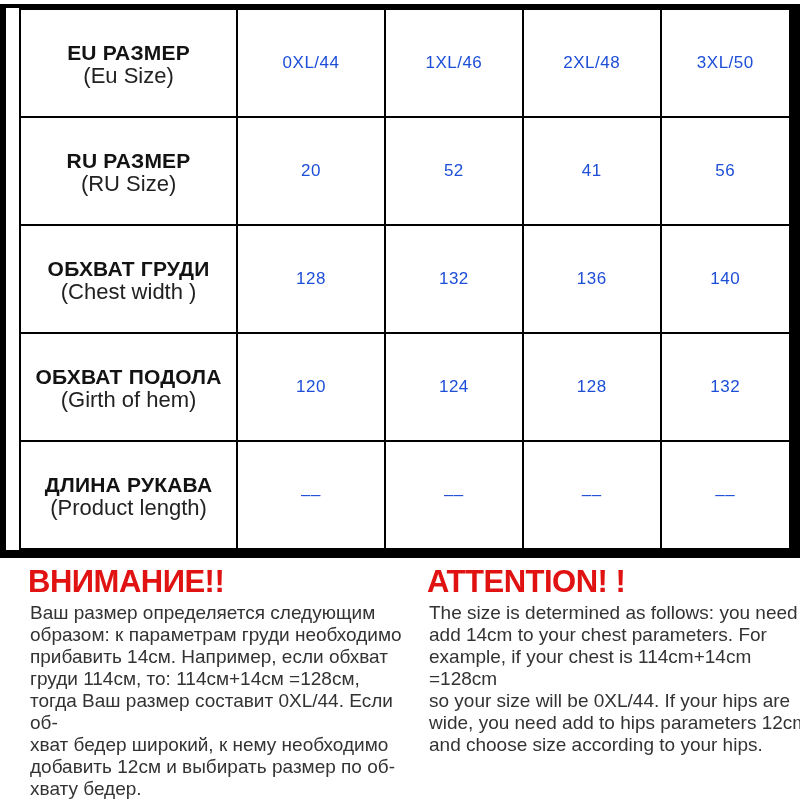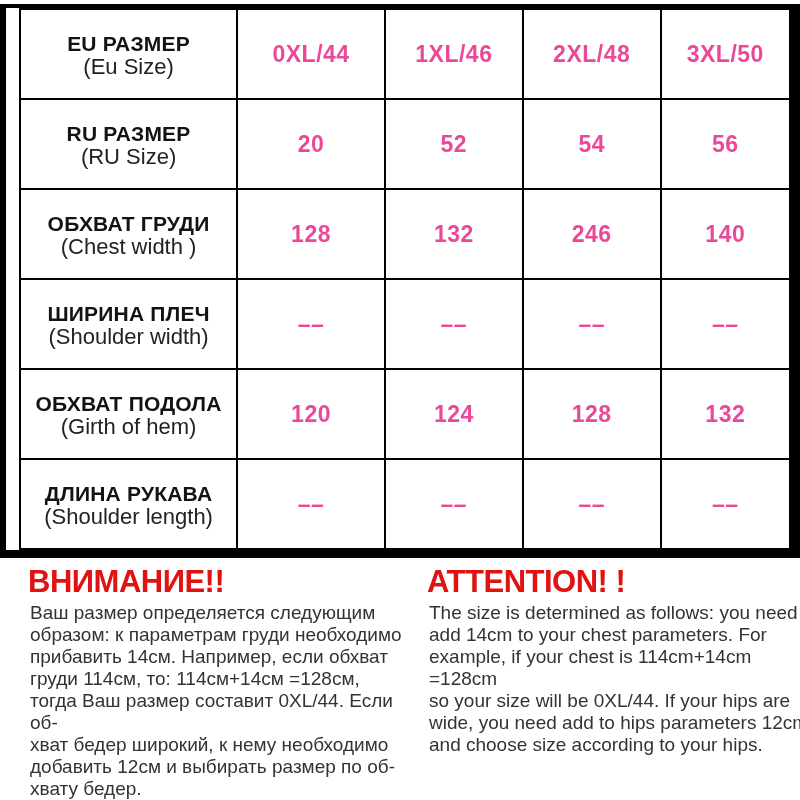--- a/index.html
+++ b/index.html
@@ -48,24 +48,23 @@
     color: #131313;
     letter-spacing: 0.2px;
     line-height: 25px;
   }
   .label-en {
     font-size: 22px;
     color: #222222;
     line-height: 21px;
   }
   .cell-val {
-    font-size: 23px;
-    color: #ec4899;
+    font-size: 17px;
+    color: #1d4ed8;
     letter-spacing: 0.5px;
-    font-weight: bold;
   }
 
   
   .note {
     position: absolute;
     top: 564px;
   }
   .note-left  { left: 28px;  width: 378px; }
   .note-right { left: 427px; width: 384px; }
   .note-title {
@@ -110,57 +109,47 @@
           <td class="cell-val">2XL/48</td>
           <td class="cell-val">3XL/50</td>
         </tr>
         <tr>
           <td>
             <div class="label-ru">RU РАЗМЕР</div>
             <div class="label-en">(RU Size)</div>
           </td>
           <td class="cell-val">20</td>
           <td class="cell-val">52</td>
-          <td class="cell-val">54</td>
+          <td class="cell-val">41</td>
           <td class="cell-val">56</td>
         </tr>
         <tr>
           <td>
             <div class="label-ru">ОБХВАТ ГРУДИ</div>
             <div class="label-en">(Chest width )</div>
           </td>
           <td class="cell-val">128</td>
           <td class="cell-val">132</td>
-          <td class="cell-val">246</td>
+          <td class="cell-val">136</td>
           <td class="cell-val">140</td>
-        </tr>
-        <tr>
-          <td>
-            <div class="label-ru">ШИРИНА ПЛЕЧ</div>
-            <div class="label-en">(Shoulder width)</div>
-          </td>
-          <td class="cell-val">––</td>
-          <td class="cell-val">––</td>
-          <td class="cell-val">––</td>
-          <td class="cell-val">––</td>
         </tr>
         <tr>
           <td>
             <div class="label-ru">ОБХВАТ ПОДОЛА</div>
             <div class="label-en">(Girth of hem)</div>
           </td>
           <td class="cell-val">120</td>
           <td class="cell-val">124</td>
           <td class="cell-val">128</td>
           <td class="cell-val">132</td>
         </tr>
         <tr>
           <td>
             <div class="label-ru">ДЛИНА РУКАВА</div>
-            <div class="label-en">(Shoulder length)</div>
+            <div class="label-en">(Product length)</div>
           </td>
           <td class="cell-val">––</td>
           <td class="cell-val">––</td>
           <td class="cell-val">––</td>
           <td class="cell-val">––</td>
         </tr>
       </tbody>
     </table>
   </div>
 

